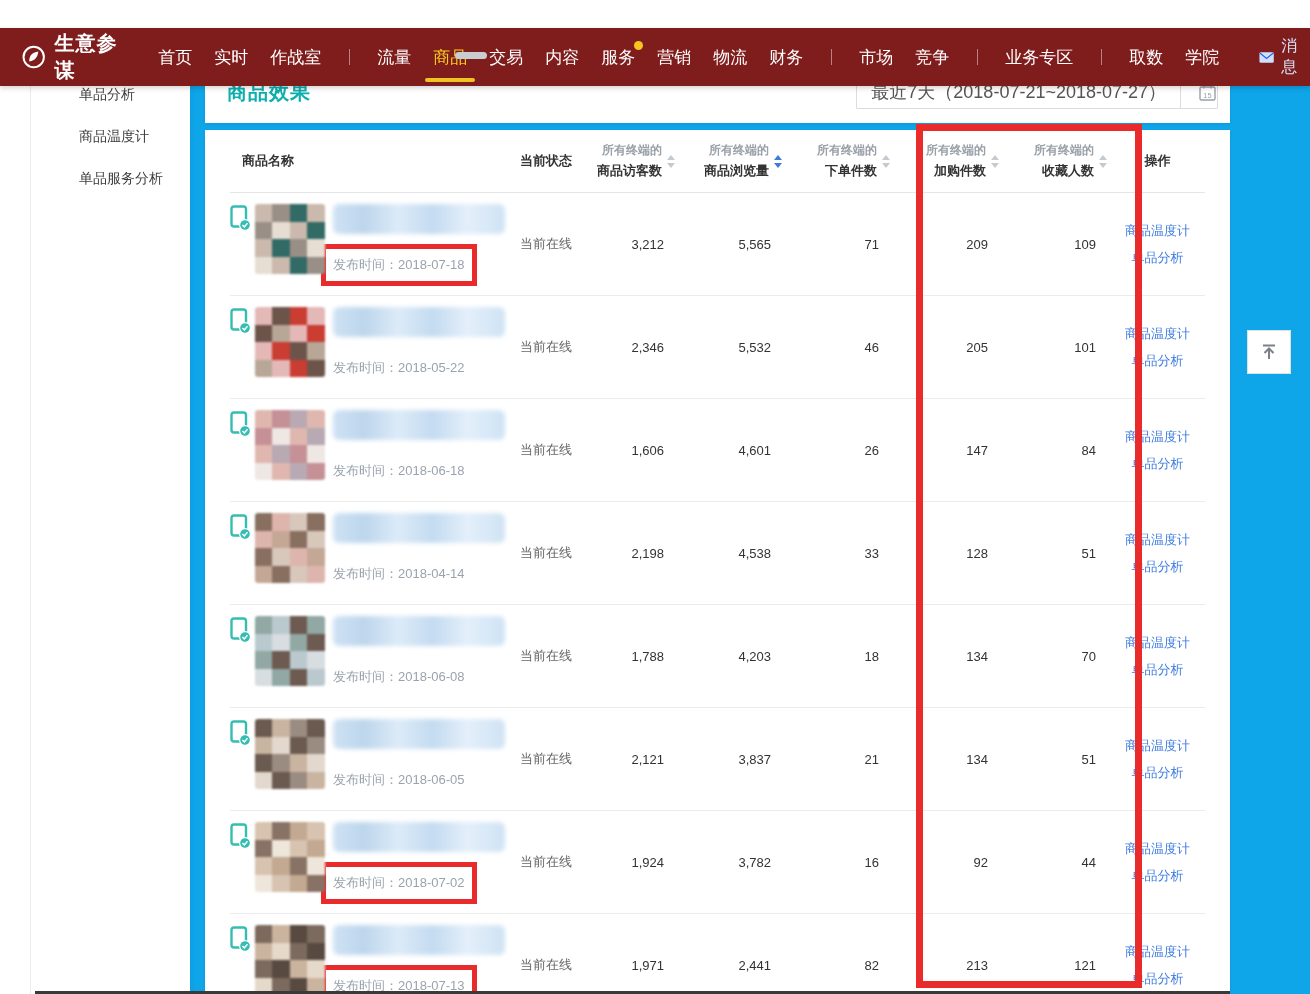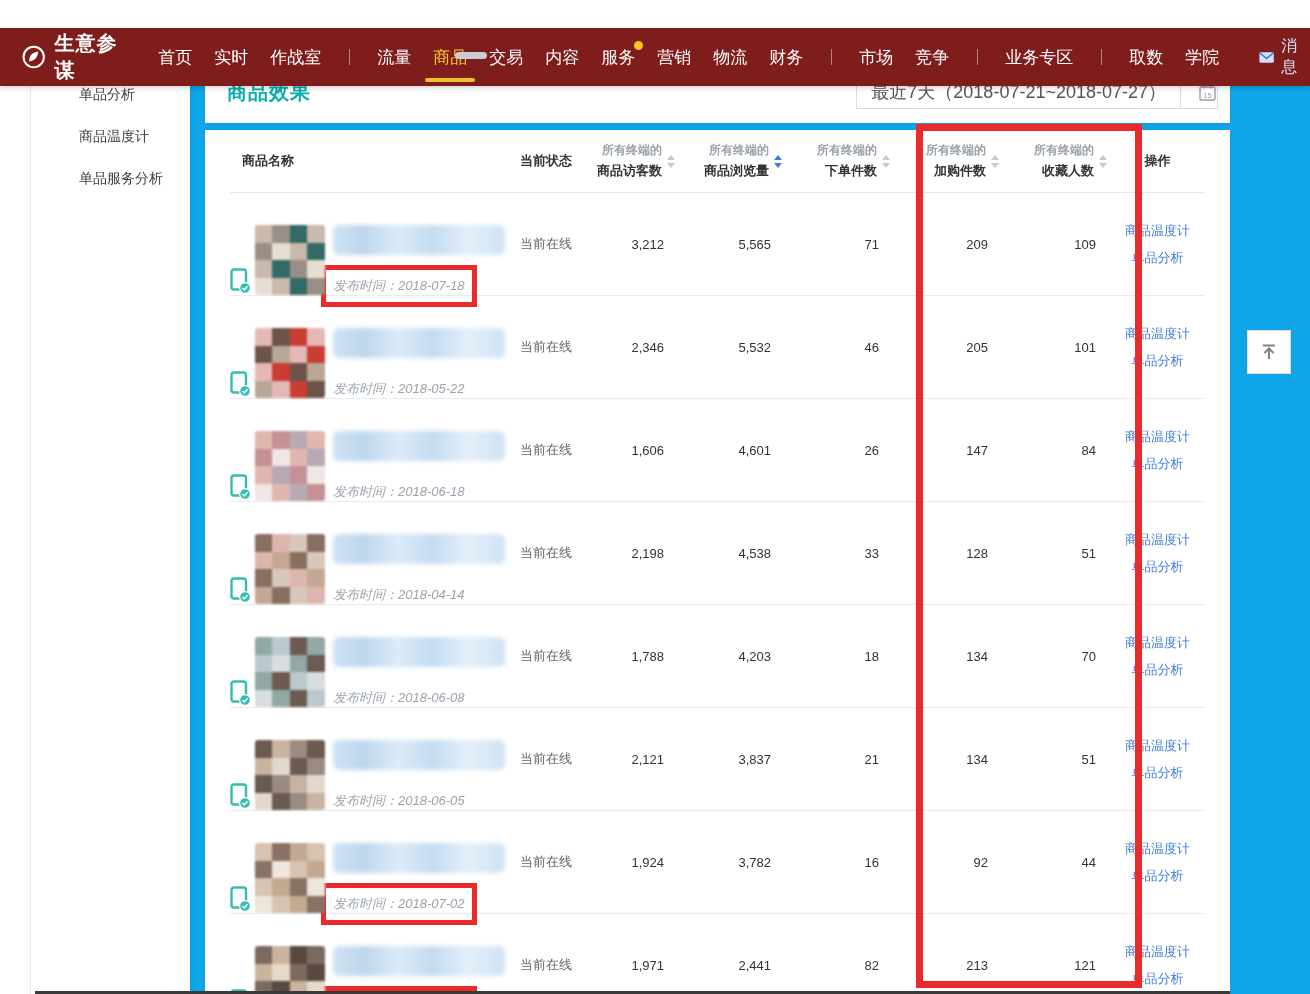--- a/index.html
+++ b/index.html
@@ -79,21 +79,21 @@
   .sort .up{border-bottom:5px solid #c5cad1;}
   .sort .down{border-top:5px solid #c5cad1;}
   .sort.sorted .up{border-bottom-color:#3e7bdf;}
   .sort.sorted .down{border-top-color:#3e7bdf;}
   .th-ops{text-align:center;}
   .drow{height:102px;align-items:center;}
   .drow + .drow{border-top:1px solid #ebebeb;}
   .td{font-size:13px;color:#333;}
   .td-num{text-align:right;padding-right:14px;}
   .td-status{color:#666;padding-left:10px;}
-  .td-name{align-self:stretch;display:flex;align-items:flex-end;padding-top:11px;box-sizing:border-box;font-style:italic;}
+  .td-name{align-self:stretch;display:flex;align-items:flex-start;padding-top:11px;box-sizing:border-box;}
   .phone-ico{flex:0 0 auto;margin-top:1px;}
   .thumb{
     flex:0 0 auto;width:70px;height:70px;margin-left:3px;border-radius:3px;
     filter:blur(1.3px) saturate(.92);
     background-color:var(--c1);
     background-image:
       linear-gradient(90deg,var(--c1) 0 25%,var(--c2) 25% 50%,var(--c3) 50% 75%,var(--c1) 75%),
       linear-gradient(90deg,var(--c2) 0 25%,var(--c4) 25% 50%,var(--c1) 50% 75%,var(--c3) 75%),
       linear-gradient(90deg,var(--c1) 0 25%,var(--c3) 25% 50%,var(--c2) 50% 75%,var(--c4) 75%),
       linear-gradient(90deg,var(--c4) 0 25%,var(--c1) 25% 50%,var(--c3) 50% 75%,var(--c2) 75%);

